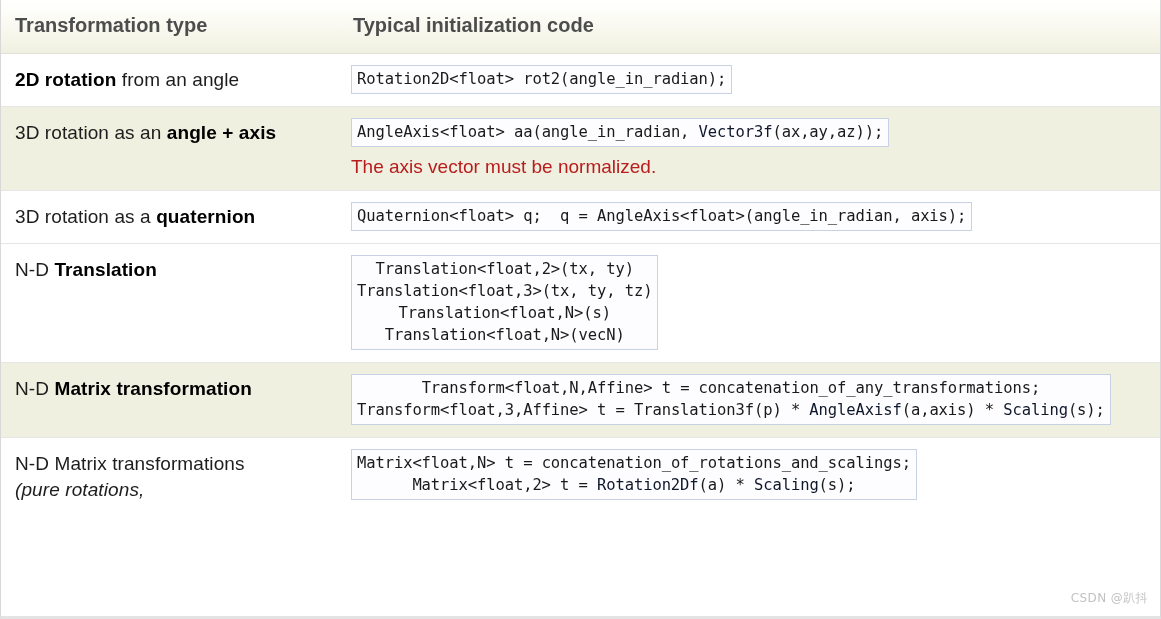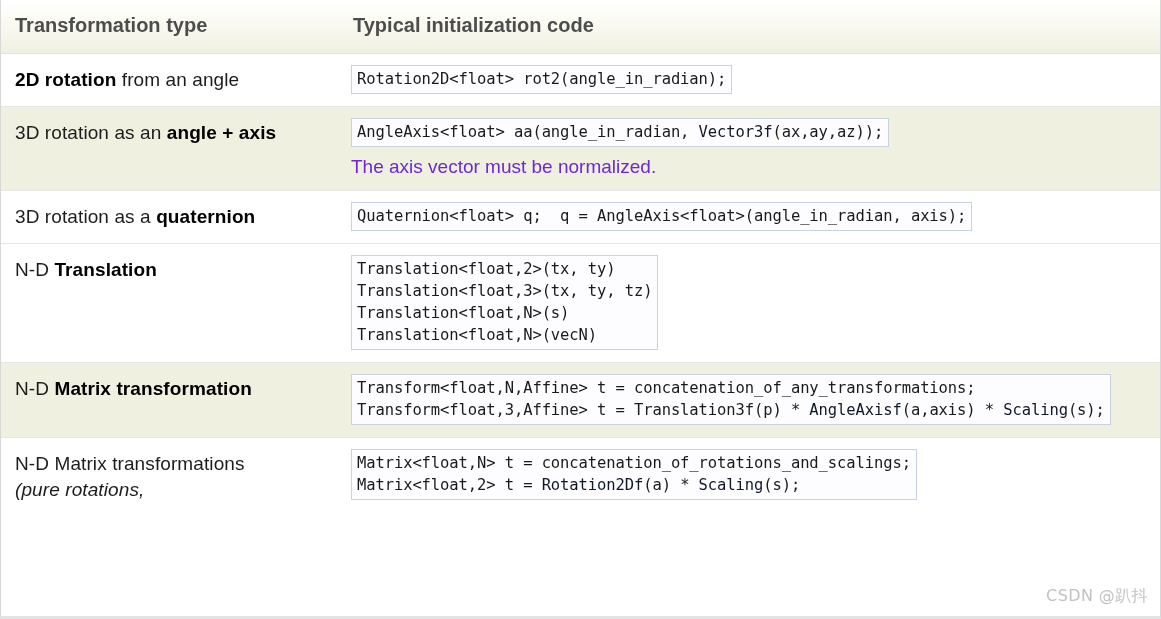--- a/index.html
+++ b/index.html
@@ -80,34 +80,35 @@
     display: inline-block;
     background: #fdfdff;
     border: 1px solid #c8d2e4;
     padding: 2px 5px 3px 5px;
     font-family: "DejaVu Sans Mono", monospace;
     font-size: 15.5px;
     line-height: 1.42;
     color: #1a1a1a;
     white-space: pre;
     letter-spacing: -0.1px;
+    text-align: center;
   }
   .codebox .kw { color: #0f172a; }
   .note {
     margin-top: 9px;
     font-size: 19px;
-    color: #6d28d9;
+    color: #b91c1c;
     font-family: "Liberation Sans", sans-serif;
   }
 
   .watermark {
     position: absolute;
     right: 12px;
     bottom: 9px;
-    font-size: 16px;
+    font-size: 12px;
     color: #c2c2c2;
     font-family: "DejaVu Sans", sans-serif;
     letter-spacing: 0.4px;
     user-select: none;
   }
 </style>
 </head>
 <body>
 
 <div id="table-wrap">

